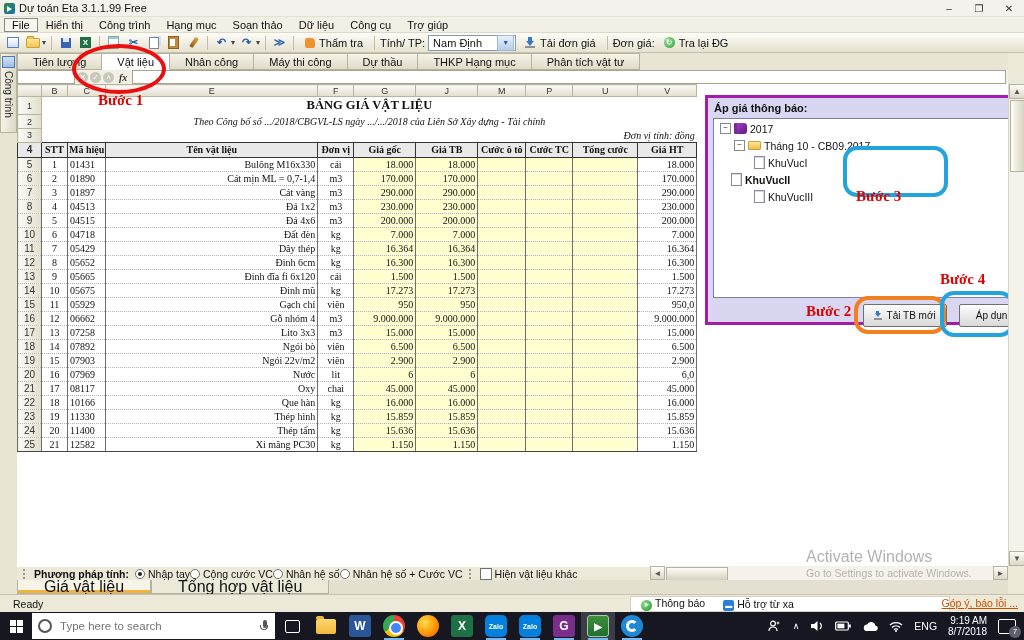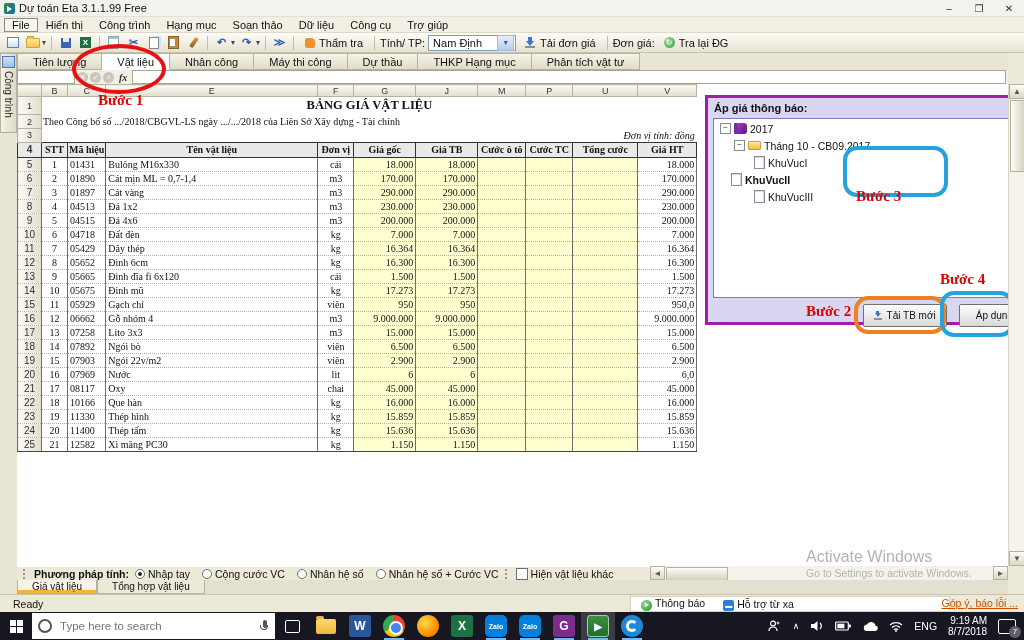--- a/index.html
+++ b/index.html
@@ -65,27 +65,27 @@
   .fxlbl{font-style:italic;font-weight:bold;font-size:10px;color:#333;font-family:"Liberation Serif",serif;margin:0 3px}
   .finput{flex:1;height:12px;background:#fff;border:1px solid #A9A592;margin-right:2px}
 
   
   .sheetbg{left:17px;top:84px;width:991px;height:482px;background:#fff}
   table.sheet{border-collapse:collapse;table-layout:fixed;font-family:"Liberation Serif",serif}
   table.sheet td{overflow:hidden;white-space:nowrap;box-sizing:border-box}
   .hd{background:linear-gradient(#FBFAF6,#E2DECD);border:1px solid #B8B4A2;font-family:"Liberation Sans",sans-serif;font-size:9px;color:#333;text-align:center;height:12px;padding:0}
   .rn{background:linear-gradient(90deg,#FBFAF6,#E2DECD);border:1px solid #B8B4A2;font-family:"Liberation Sans",sans-serif;font-size:9px;color:#333;text-align:center;padding:0}
   .r1 td.merged{font-size:12.5px;font-weight:bold;text-align:center;height:18px}
-  .r2 td.merged{font-size:10px;text-align:left;height:14px}
+  .r2 td.merged{font-size:10px;font-style:italic;text-align:center;height:14px}
   .r3 td.merged{font-size:10px;font-style:italic;text-align:right;height:13px;padding-right:2px}
   tr.hrow td{background:#E9E9E9;font-weight:bold;font-size:10px;text-align:center;border:1px solid #333;height:15px}
   tr.drow td{font-size:10px;height:14px;border-left:1px solid #6e6e6e;border-right:1px solid #6e6e6e;border-top:1px dotted #b0b0b0;border-bottom:1px dotted #b0b0b0;padding:0 2px}
   tr.drow td.c0{text-align:center}
   tr.drow td.c1{text-align:left}
-  tr.drow td.c2{text-align:left}
+  tr.drow td.c2{text-align:right}
   tr.drow td.c3{text-align:center}
   tr.drow td.c4,tr.drow td.c5,tr.drow td.c6,tr.drow td.c7,tr.drow td.c8,tr.drow td.c9{text-align:right}
   tr.drow td.c4,tr.drow td.c5,tr.drow td.c6,tr.drow td.c7,tr.drow td.c8{background:#FFFFCF}
   tr.last td{border-bottom:1px solid #444}
 
   
   .panel{left:705px;top:95px;width:336px;height:230px;background:#D9D6F2;border:3px solid #a21caf;box-sizing:border-box}
   .ptitle{height:20px;display:flex;align-items:center;justify-content:space-between;padding:0 6px;font-weight:bold;font-size:11px}
   .pmin{width:13px;height:13px;border-radius:50%;border:1px solid #7a77b4;color:#55519a;font-size:9px;display:flex;align-items:center;justify-content:center;background:#EDEBFA}
   .treebox{margin:0 5px;height:178px;background:#fff;border:1px solid #7e7bb8;overflow:hidden;font-size:10.5px}
@@ -117,21 +117,21 @@
   .hthumb{position:absolute;left:16px;top:1px;width:60px;height:12px;background:linear-gradient(#FDFCF7,#D5D1BE);border:1px solid #B5B2A1}
 
   
   .methodbar{left:17px;top:566px;width:633px;height:14px;background:#ECE9D8;border-top:1px solid #fff;display:flex;align-items:center;gap:6px;font-size:10.5px;padding-left:6px;box-sizing:border-box}
   .grip{width:3px;height:10px;border-left:2px dotted #9a9684}
   .radio{display:flex;align-items:center;gap:3px}
   .rdot{width:10px;height:10px;border-radius:50%;border:1px solid #707070;background:#fff;position:relative;box-sizing:border-box}
   .rdot.sel:after{content:"";position:absolute;left:2px;top:2px;width:4px;height:4px;border-radius:50%;background:#222}
   .chk{width:10px;height:10px;border:1px solid #707070;background:#fff}
   .sheettabs{left:17px;top:580px;width:991px;height:14px;background:#E4E0CF;display:flex}
-  .stab{padding:0 14px;font-size:10px;display:flex;align-items:center;border:1px solid #B5B2A1;border-top:none;background:#ECE9D8}
+  .stab{padding:0 26px;font-size:16px;display:flex;align-items:center;border:1px solid #B5B2A1;border-top:none;background:#ECE9D8}
   .stab.active{background:#F6F3E7;box-shadow:inset 0 -3px 0 #F2B33A}
 
   
   .statusbar{left:0;top:594px;width:1024px;height:18px;background:#ECE9D8;border-top:1px solid #C6C2AE;display:flex;align-items:center;font-size:10.5px}
   .ready{padding-left:13px}
   .statbox{position:absolute;left:630px;top:1px;width:320px;height:16px;background:#fff;border:1px solid #D5D1BE;display:flex;align-items:center;gap:18px;padding-left:10px;box-sizing:border-box}
   .sico{width:11px;height:11px;border-radius:50%;display:inline-flex;align-items:center;justify-content:center;color:#fff;font-size:7px;margin-right:3px}
   .sico.g{background:radial-gradient(circle at 35% 35%,#8fe08f,#1e8e2a)}
   .sico.b{background:#2a7fd4;border-radius:2px}
   .feedback{position:absolute;right:6px;top:2px;color:#C85000;text-decoration:underline;font-size:10.5px}
@@ -674,21 +674,21 @@
 </div>
 <div class="abs hscroll">
   <span class="sarr">◄</span>
   <span class="hthumb"></span>
   <span class="sarr">►</span>
 </div>
 
 <div class="abs methodbar">
   <span class="grip"></span>
   <b>Phương pháp tính:</b>
-  <span style="display:flex;gap:12px;align-items:center">
+  <span style="display:flex;align-items:center">
       <span class="radio">
         <span class="rdot sel"></span>
         <span>Nhập tay</span>
       </span>
       <span class="radio">
         <span class="rdot"></span>
         <span>Cộng cước VC</span>
       </span>
       <span class="radio">
         <span class="rdot"></span>

